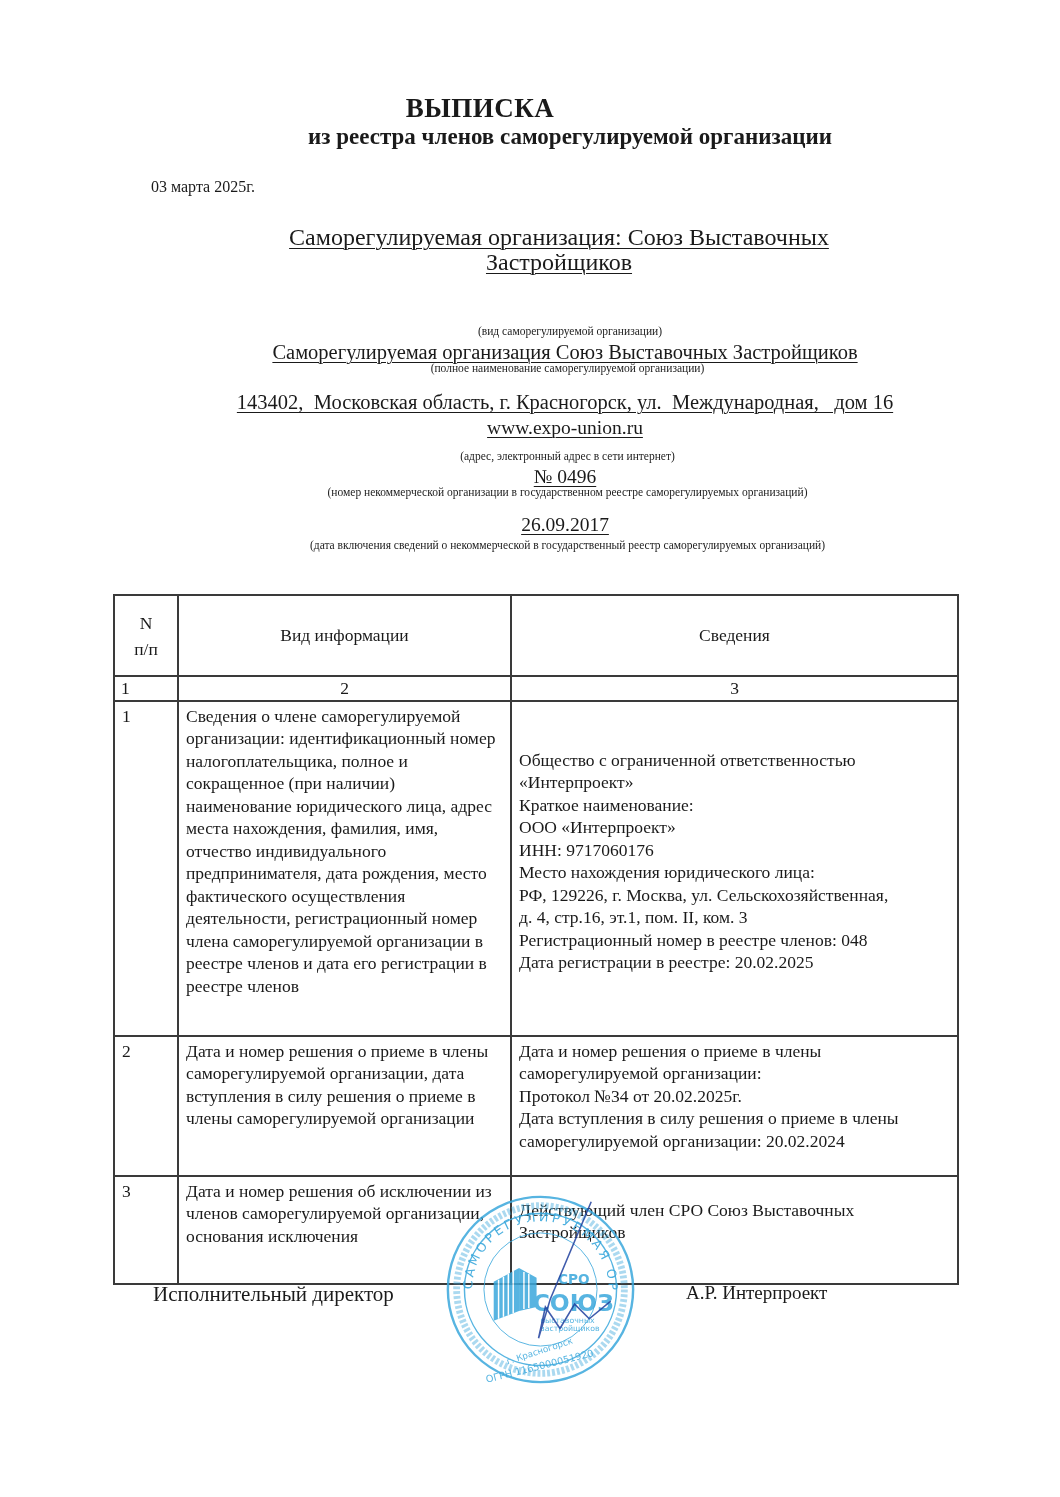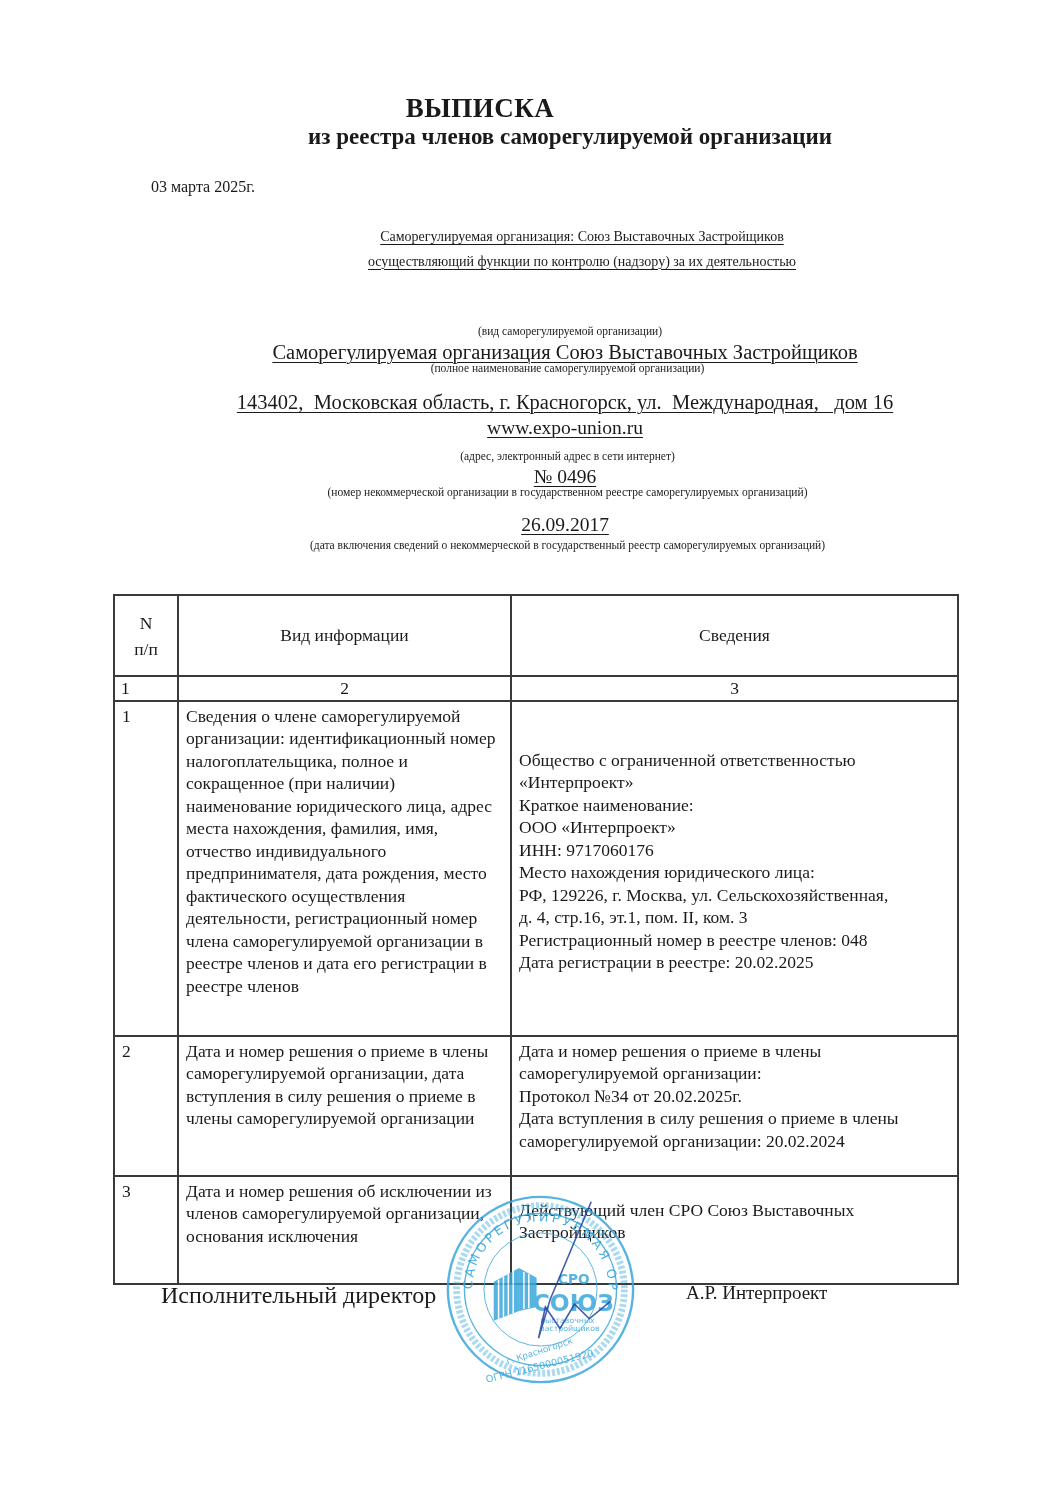--- a/index.html
+++ b/index.html
@@ -6,21 +6,21 @@
   body {
     width: 1060px; height: 1497px; background: #ffffff; position: relative;
     font-family: "Liberation Serif", "DejaVu Serif", serif; color: #1a1a1a;
     overflow: hidden;
   }
   .abs { position: absolute; }
   .center { left: 0; width: 960px; text-align: center; }
   .title { top: 93px; font-size: 27px; font-weight: bold; letter-spacing: 0.5px; }
   .subtitle { top: 124px; font-size: 23px; font-weight: bold; left: 0; width: 1140px; }
   .date { top: 178px; left: 151px; font-size: 16px; }
-  .org-block { top: 225px; left: 237px; width: 690px; text-align: center; font-size: 14px; line-height: 24.5px; }
+  .org-block { top: 225px; left: 214px; width: 690px; text-align: center; font-size: 24px; line-height: 24.5px; }
   .org-block span { text-decoration: underline; text-decoration-thickness: 1px; text-underline-offset: 3px; }
   .caption { font-size: 11.5px; color: #222; }
   .u { text-decoration: underline; text-decoration-thickness: 1px; text-underline-offset: 3px; }
   .line-big { font-size: 20.5px; }
 
   table.reg {
     position: absolute; left: 113px; top: 594px; width: 846px;
     border-collapse: collapse; font-size: 17.5px; line-height: 22.5px;
   }
   table.reg td {
@@ -31,35 +31,34 @@
   table.reg tr.head td { vertical-align: middle; text-align: center; height: 73px; }
   table.reg tr.idx td { height: 20px; padding: 0 6px; }
   table.reg tr.idx td.c { text-align: center; }
   .pre { white-space: pre-line; }
   .r1 td { height: 283px; }
   .r1 .info { padding-top: 47px; }
   .r2 td { height: 132px; }
   .r3 td { height: 81px; }
   .r3 .info { padding-top: 22px; }
 
-  .sign-title { top: 1282px; left: 161px; font-size: 24px; }
+  .sign-title { top: 1282px; left: 153px; font-size: 21px; }
   .sign-name { top: 1282px; left: 686px; font-size: 19px; }
 
   .stamp { left: 443px; top: 1192px; width: 195px; height: 195px; }
 </style>
 </head>
 <body>
 
 <div class="abs center title">ВЫПИСКА</div>
 <div class="abs subtitle" style="text-align:center;">из реестра членов саморегулируемой организации</div>
 <div class="abs date">03  марта  2025г.</div>
 
 <div class="abs org-block">
   <div><span>Саморегулируемая организация: Союз Выставочных Застройщиков</span></div>
-  <div><span>осуществляющий функции по контролю (надзору) за их деятельностью</span></div>
 </div>
 
 <div class="abs center caption" style="top:325px; left:0; width:1140px;">(вид саморегулируемой организации)</div>
 <div class="abs center u line-big" style="top:341px; left:0; width:1130px;">Саморегулируемая организация Союз Выставочных Застройщиков</div>
 <div class="abs center caption" style="top:362px; left:0; width:1135px;">(полное наименование саморегулируемой организации)</div>
 
 <div class="abs center u line-big" style="top:391px; left:0; width:1130px; white-space:pre;">143402,  Московская область, г. Красногорск, ул.  Международная,   дом 16</div>
 <div class="abs center u" style="top:417px; left:0; width:1130px; font-size:19.5px;">www.expo-union.ru</div>
 <div class="abs center caption" style="top:450px; left:0; width:1135px;">(адрес, электронный адрес в сети интернет)</div>
 <div class="abs center u" style="top:466px; left:0; width:1130px; font-size:19.5px;">№ 0496</div>

